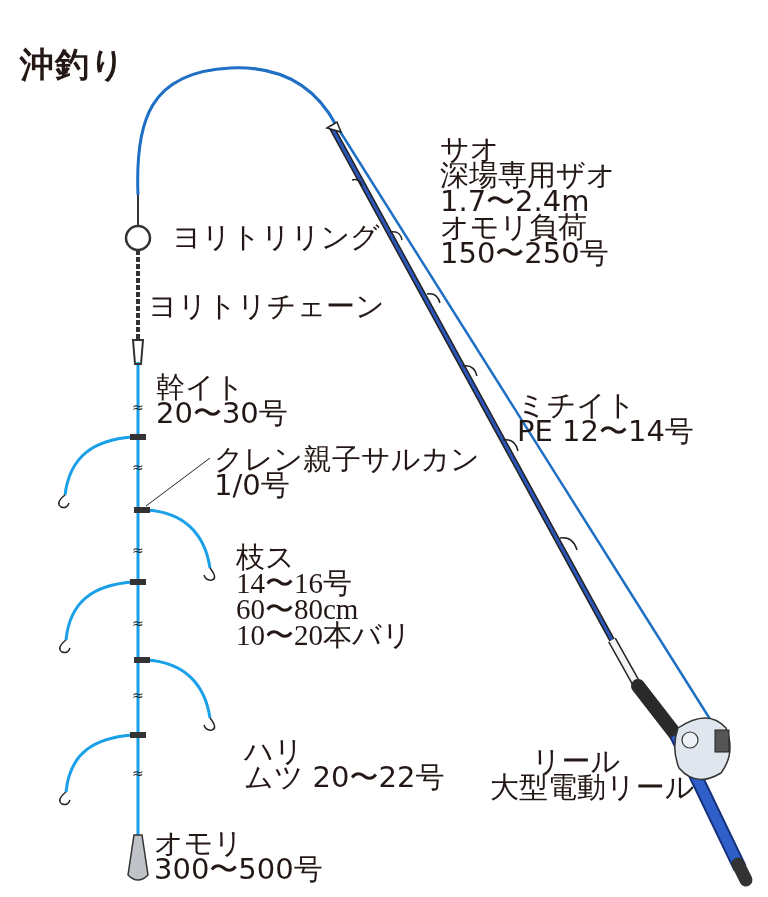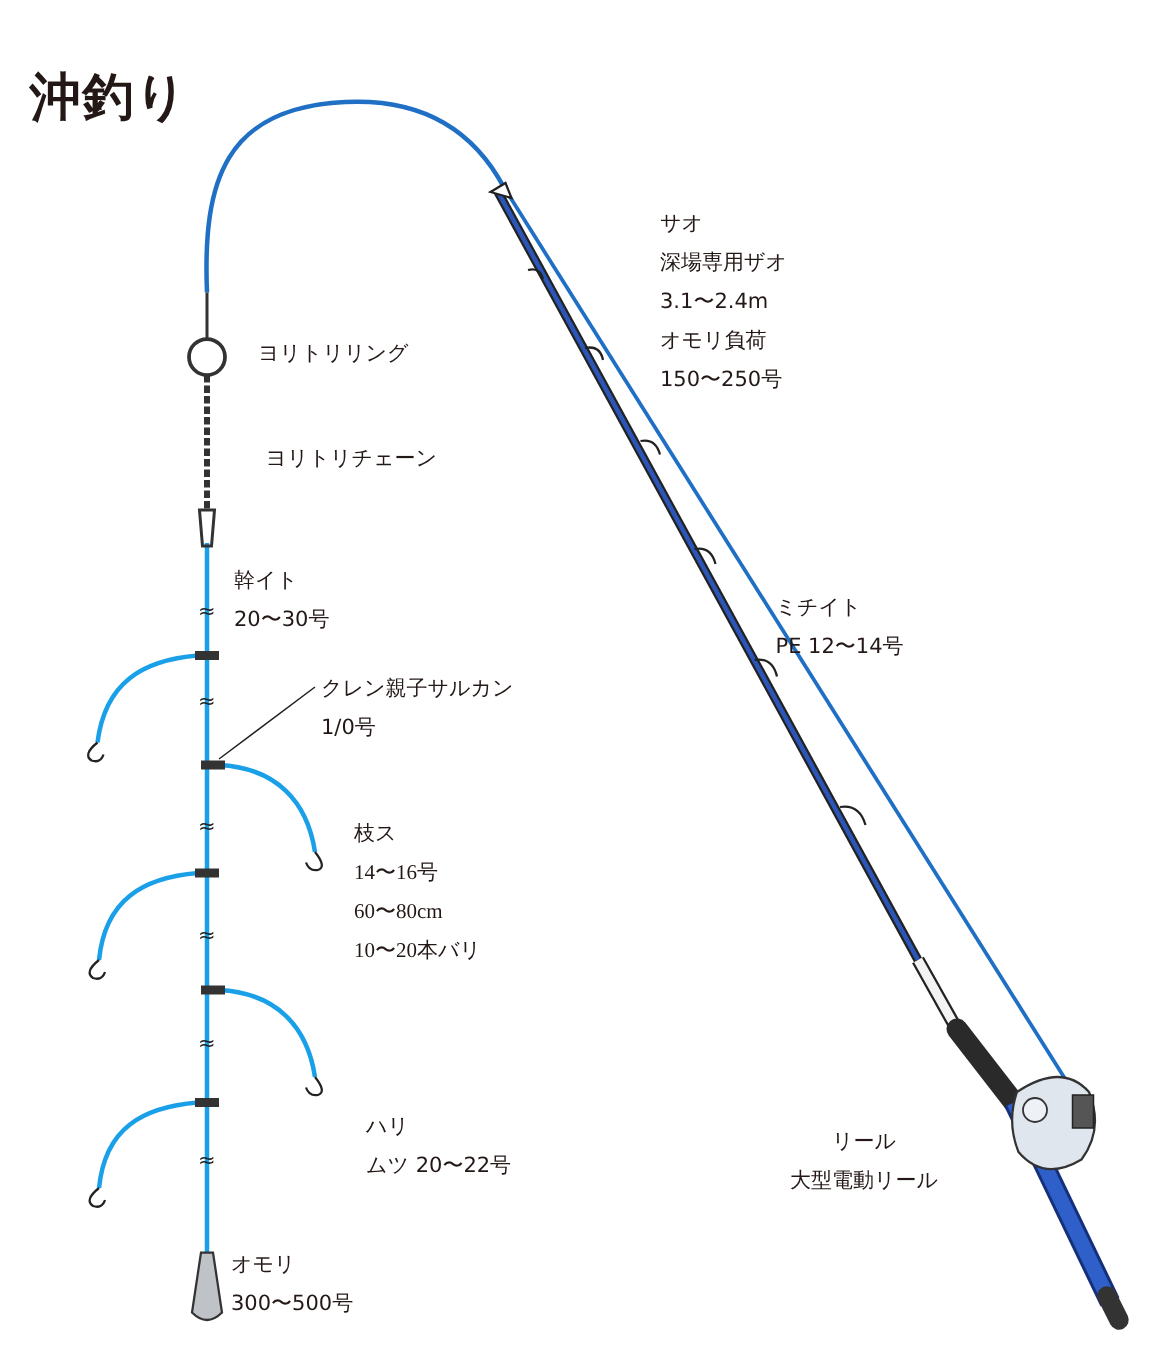--- a/index.html
+++ b/index.html
@@ -1,20 +1,20 @@
 <!DOCTYPE html>
 <html><head>
 <meta charset="utf-8">
 <style>
   html, body { margin:0; padding:0; background:#ffffff; }
   body { width:768px; height:897px; position:relative; overflow:hidden;
          font-family:"DejaVu Sans", "Liberation Sans", sans-serif; color:#231815; }
   .title { position:absolute; left:20px; top:14px; font-size:34px; font-weight:bold; letter-spacing:1px;margin-top:28px; }
   svg.art { position:absolute; left:0; top:0; }
-  .lbl { position:absolute; font-size:14px; line-height:26px; white-space:nowrap; }
+  .lbl { position:absolute; font-size:29px; line-height:26px; white-space:nowrap; }
   .lbl div { display:block; }
 </style>
 </head>
 <body>
 
 <div class="title">沖釣り</div>
 
 <svg class="art" width="768" height="897" viewBox="0 0 768 897">
 
   <path d="M138,195 C135,120 150,72 230,68 C290,65 320,95 336,125" fill="none" stroke="#1f6fc4" stroke-width="3"></path>
@@ -86,36 +86,36 @@
       <text x="132" y="778">≈</text>
   </g>
   <line x1="146" y1="506" x2="210" y2="458" stroke="#222" stroke-width="1"></line>
 
   <path d="M134,835 h8 l6,40 q-10,10 -20,0 z" fill="#bfc3c8" stroke="#333" stroke-width="1.5"></path>
 </svg>
 
 <div class="lbl" style="left:440px;top:136px;">
   <div>サオ</div>
     <div>深場専用ザオ</div>
-    <div>3.1〜2.4m</div>
+    <div>1.7〜2.4m</div>
     <div>オモリ負荷</div>
     <div>150〜250号</div>
 </div>
 <div class="lbl" style="left:517px;top:356px;margin-top:36px;">
   <div>ミチイト</div>
     <div>PE 12〜14号</div>
 </div>
 <div class="lbl" style="left:490px;top:748px;text-align:center;width:172px;">
   <div>リール</div>
     <div>大型電動リール</div>
 </div>
 <div class="lbl" style="left:172px;top:224px;font-family:Liberation Serif, serif;">
     <div>ヨリトリリング</div>
   </div>
-<div class="lbl" style="left:148px;top:293px;margin-left:29px;">
+<div class="lbl" style="left:148px;top:293px;">
     <div>ヨリトリチェーン</div>
   </div>
 <div class="lbl" style="left:156px;top:374px;">
   <div>幹イト</div>
     <div>20〜30号</div>
 </div>
 <div class="lbl" style="left:214px;top:446px;">
   <div>クレン親子サルカン</div>
     <div>1/0号</div>
 </div>

